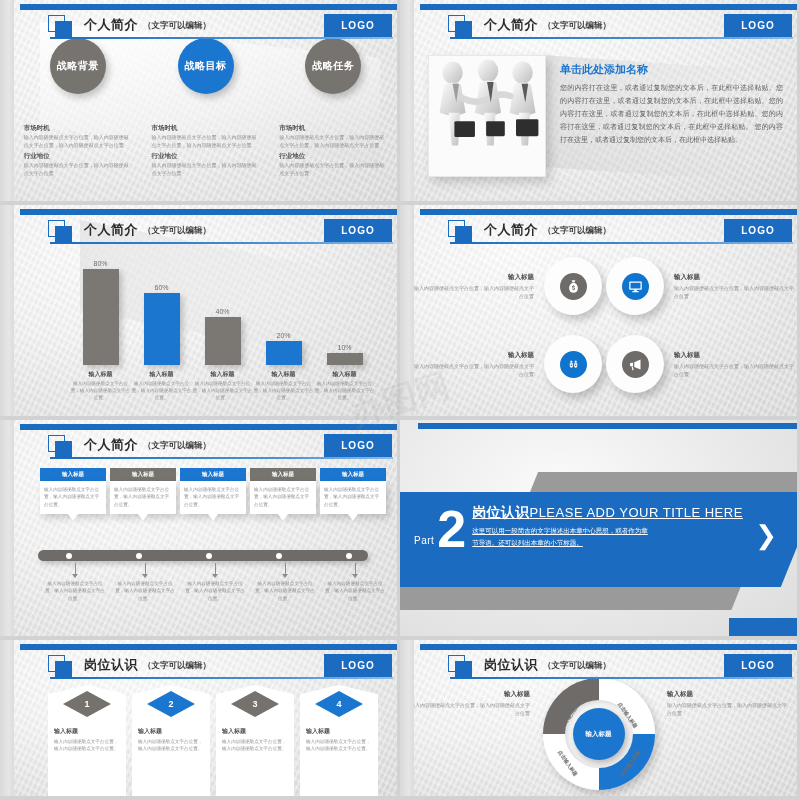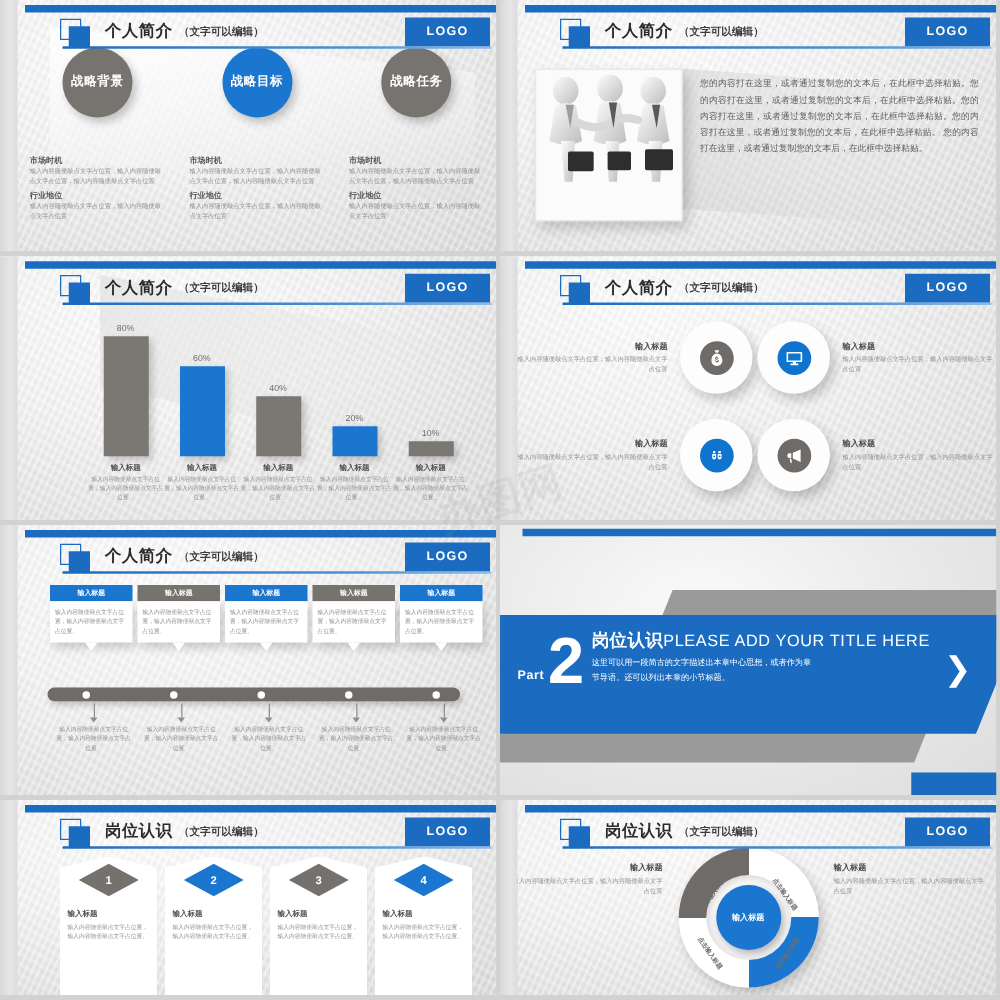--- a/index.html
+++ b/index.html
@@ -196,23 +196,23 @@
   .dv-gray-bot {
     position:absolute; left:-30px; top:162px; right:60px; height:28px;
     background:#9a9a9a; transform: skewX(-22deg); z-index:2;
   }
   .dv-blue {
     position:absolute; left:-20px; top:72px; width:420px; height:95px;
     background:#1b6cc0; transform: skewX(-22deg); z-index:3;
   }
   .dv-blue-sq { position:absolute; right:-2px; bottom:-4px; width:70px; height:22px; background:#1b6cc0; z-index:4; }
   .dv-content { position:absolute; left:14px; top:84px; z-index:5; color:#fff; display:flex; align-items:flex-end; }
-  .dv-part { font-size:10px; font-weight:bold; margin-bottom:5px; margin-right:3px; letter-spacing:.5px; }
+  .dv-part { font-size:10px; font-weight:normal; margin-bottom:5px; margin-right:3px; letter-spacing:.5px; }
   .dv-num { font-size:52px; font-weight:bold; line-height:.85; margin-right:6px; }
-  .dv-txt { padding-bottom:3px; }
+  .dv-txt { padding-bottom:3px;text-decoration:underline; }
   .dv-title { font-size:14px; font-weight:bold; white-space:nowrap; letter-spacing:.3px; }
   .dv-title .en { font-weight:normal; font-size:13px; letter-spacing:.5px; }
   .dv-sub { font-size:6.5px; line-height:1.8; margin-top:3px; max-width:180px; }
   .dv-chev { position:absolute; right:20px; top:100px; z-index:5; color:#fff; font-size:26px; font-weight:100; }
   
   .dia-row { position:absolute; left:48px; top:45px; display:flex; z-index:3; }
   .dia-col { width:78px; margin-right:6px; }
   .dia-card {
     background:#fff; height:115px; position:relative; padding:42px 6px 0;
     box-shadow:3px 4px 8px rgba(0,0,0,.18);
@@ -354,20 +354,21 @@
         <path d="M30 46 q18 10 32 1 q10 -6 22 -2" stroke="#d8d8d8" stroke-width="7" fill="none" stroke-linecap="round"></path>
         <path d="M22 32 l4 20 l3 -20z" fill="#9d9d9d"></path>
         <path d="M59 30 l4 22 l3 -22z" fill="#5a5a5a"></path>
         <path d="M96 32 l4 20 l3 -20z" fill="#5a5a5a"></path>
         <rect x="24" y="72" width="22" height="17" rx="1.5" fill="#2e2e2e"></rect>
         <rect x="58" y="72" width="20" height="16" rx="1.5" fill="#2e2e2e"></rect>
         <rect x="90" y="70" width="24" height="18" rx="1.5" fill="#2e2e2e"></rect>
       </svg>
     </div>
     <div class="para-wrap">
+      <div class="para-h">单击此处添加名称</div>
       <div class="para-p">您的内容打在这里，或者通过复制您的文本后，在此框中选择粘贴。您的内容打在这里，或者通过复制您的文本后，在此框中选择粘贴。您的内容打在这里，或者通过复制您的文本后，在此框中选择粘贴。您的内容打在这里，或者通过复制您的文本后，在此框中选择粘贴。 您的内容打在这里，或者通过复制您的文本后，在此框中选择粘贴。</div>
     </div>
   </div>
 
   <div class="slide">
     <div class="grain"></div>
     <div class="leftmargin"></div>
     <div class="topstrip"></div>
     <div class="hdr">
       <div class="hdr-rule"></div>

